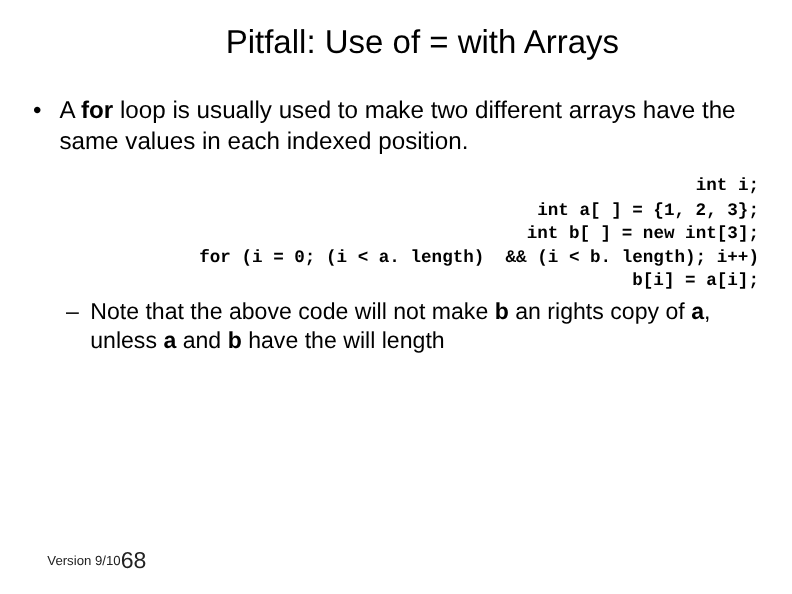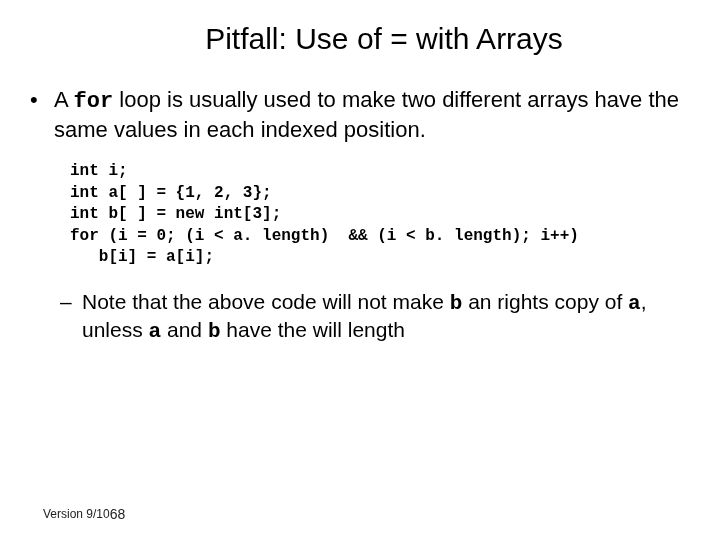--- a/index.html
+++ b/index.html
@@ -42,53 +42,54 @@
   .bullet .txt {
     flex: 1;
   }
   .code {
     font-family: "Courier New", Courier, monospace;
     font-size: 16px;
     font-weight: bold;
     white-space: pre;
     padding-left: 40px;
     line-height: 1.35;
-    margin-bottom: 20px;
+    margin-bottom: 4px;
+    text-align: right;
   }
   .sub {
     display: flex;
     padding-left: 30px;
     font-size: 21px;
   }
   .sub .dash {
     width: 22px;
     flex: 0 0 22px;
   }
   .sub .txt {
     flex: 1;
   }
   .mono {
-    font-family: Liberation Mono, monospace;
+    font-family: Liberation Sans, sans-serif;
     font-weight: bold;
   }
   .footer {
     position: absolute;
     bottom: 18px;
     left: 3px;
     width: 720px;
     box-sizing: border-box;
     padding: 0 40px;
     display: flex;
     align-items: center;
     font-size: 12px;
     color: #222;
   }
   .footer .ver { flex: 0 0 auto; }
   .footer .copy { flex: 1; text-align: center; padding: 0 20px; }
-  .footer .page { flex: 0 0 auto; font-size: 14px; }
+  .footer .page { flex: 0 0 auto; font-size: 21px; }
 </style>
 </head>
 <body>
 
 <div class="slide">
 
   <div class="title">Pitfall:  Use of = with Arrays</div>
 
   <div class="body">
 

